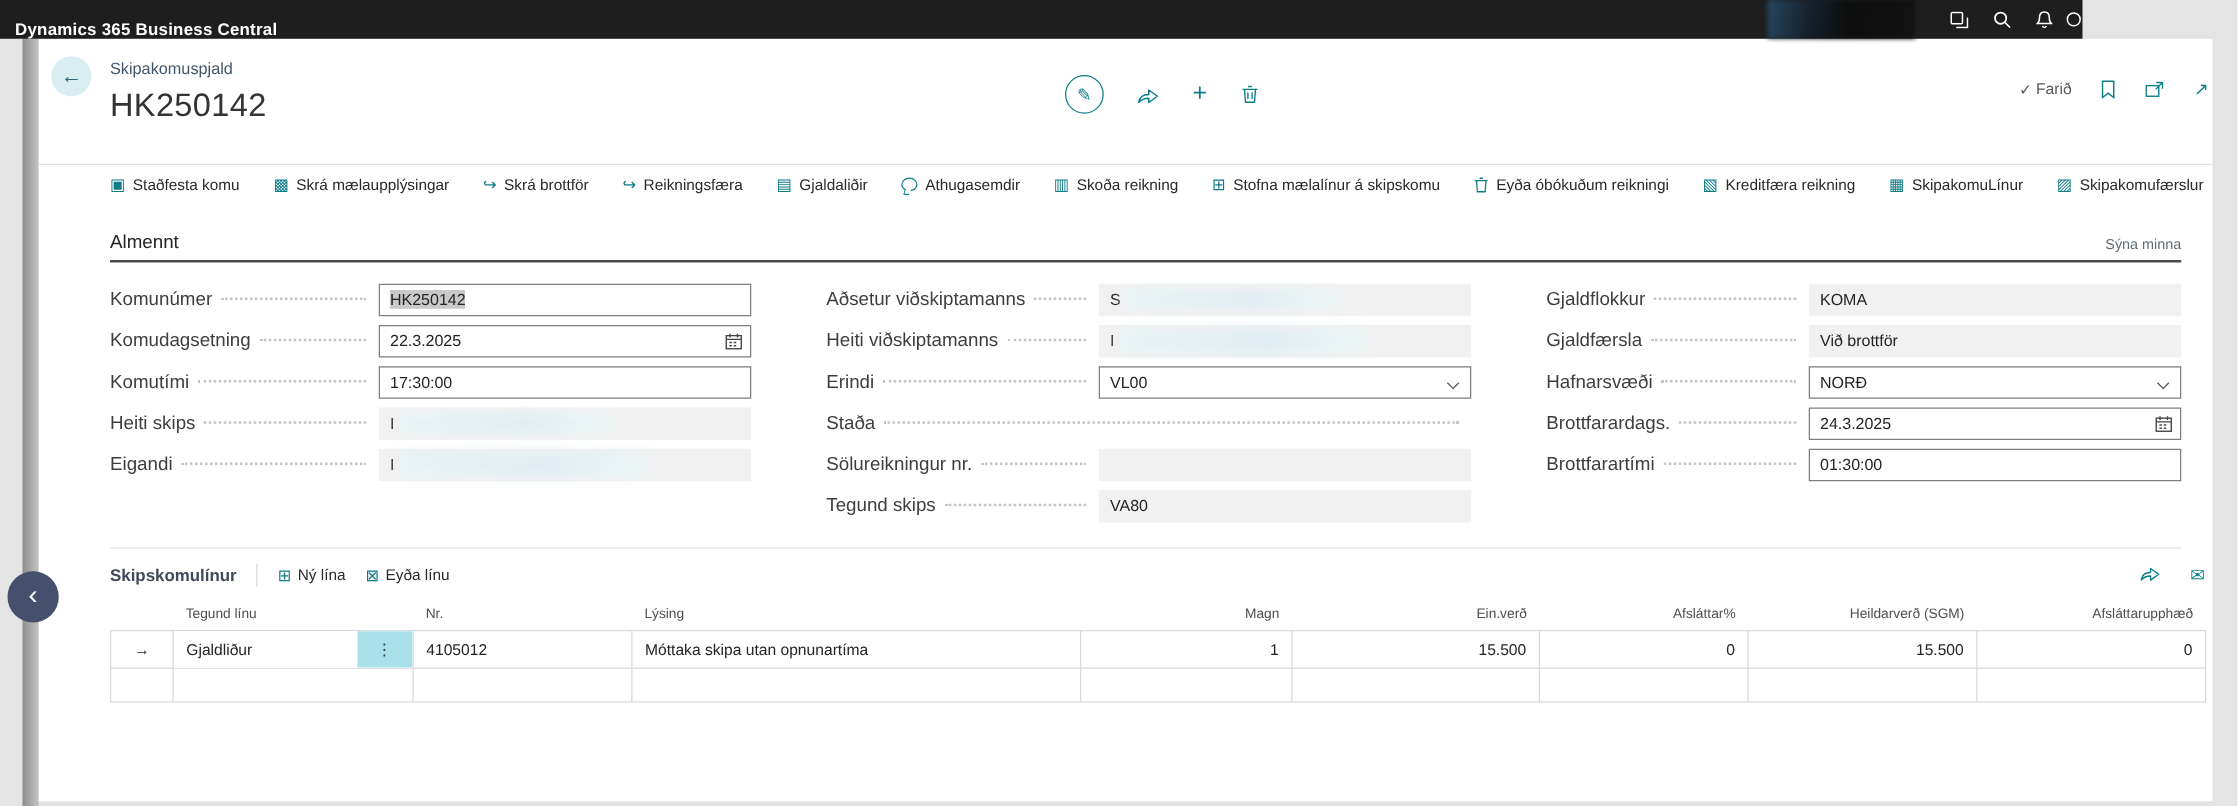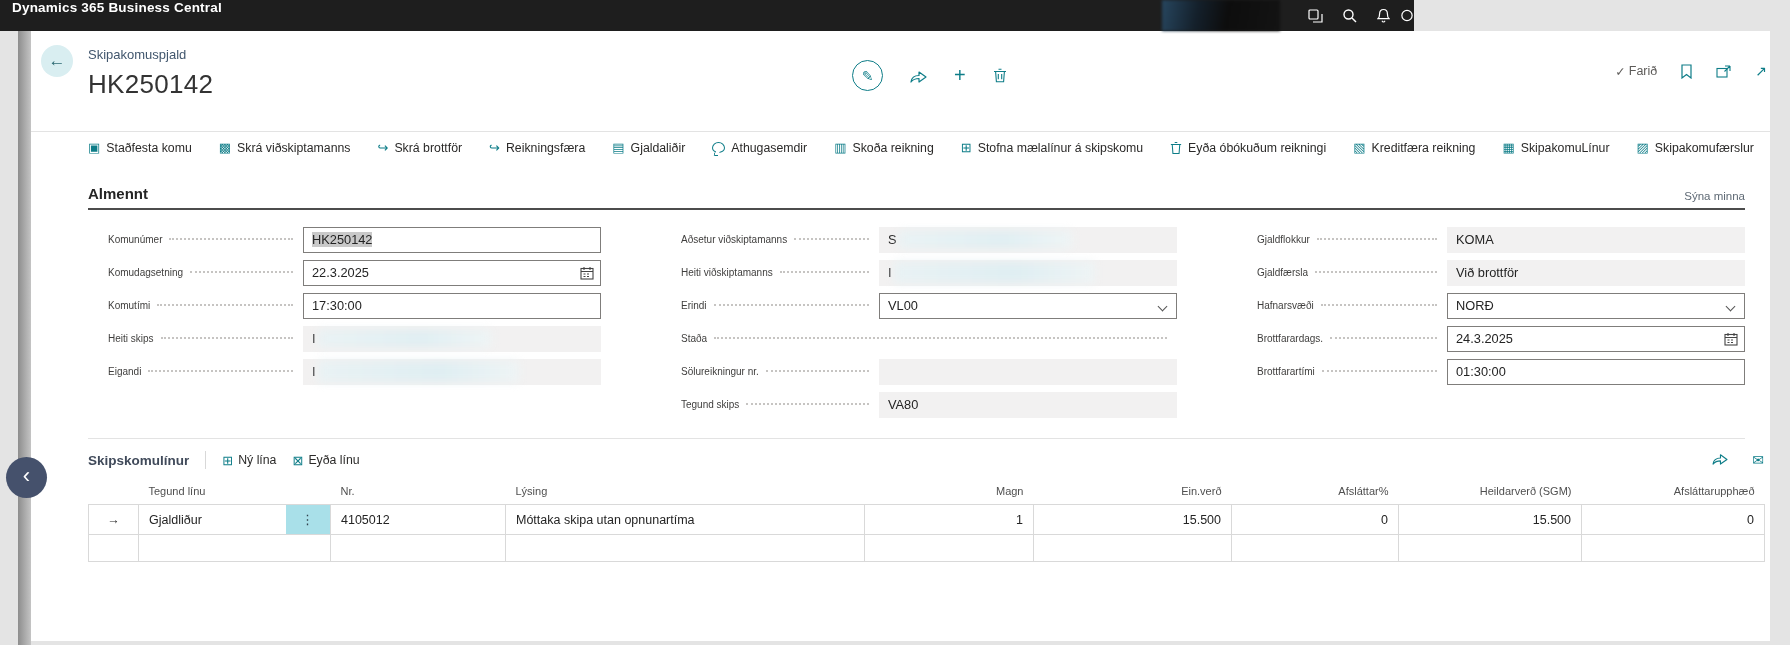--- a/index.html
+++ b/index.html
@@ -1,21 +1,21 @@
 <!DOCTYPE html>
 <html><head>
 <meta charset="utf-8">
 <style>
   * { margin:0; padding:0; box-sizing:border-box; }
   :root { --teal:#0e7d88; --ink:#2b2a29; --label:#3f3e3d; --line:#dcdcdc; }
   html,body { width:1790px; height:645px; overflow:hidden; }
   body { position:relative; background:#e4e4e4; font-family:"Liberation Sans",sans-serif; color:var(--ink); }
 
   
-  .topbar { position:absolute; left:0; top:0; width:1414px; height:31px; background:#1e1e1e; display:flex; align-items:flex-start; z-index:20; }
+  .topbar { position:absolute; left:0; top:0; width:1666px; height:31px; background:#1e1e1e; display:flex; align-items:flex-end; z-index:20; }
   .app-title { color:#fff; font-size:13.5px; font-weight:bold; padding-left:12px; letter-spacing:.2px; }
   .topbar-right { margin-left:auto; display:flex; align-items:center; height:100%; }
   .env-blur { width:118px; height:31px; background:linear-gradient(100deg,#27465f 0%,#14202b 30%,#0d0d0d 55%,#131313 100%); filter:blur(1.5px); margin-right:18px; }
   .tb-icon { width:34px; height:31px; display:flex; align-items:center; justify-content:center; color:#fff; cursor:pointer; }
   .tb-icon.cut { width:14px; overflow:hidden; justify-content:flex-start; }
 
   
   .left-strip { position:absolute; left:18px; top:31px; bottom:0; width:13px; background:linear-gradient(to right,#8d8d8d,#c4c4c4); }
   .nav-collapse { position:absolute; left:6px; top:457px; width:41px; height:41px; border-radius:50%; background:#45516c; border:none; color:#fff; z-index:10; cursor:pointer; font-size:22px; line-height:1; display:flex; align-items:center; justify-content:center; padding-bottom:3px; }
 
@@ -38,26 +38,26 @@
   
   .ribbon-divider { height:1px; background:#e3e3e3; }
   .ribbon { height:31px; display:flex; align-items:center; padding-left:57px; padding-right:0; gap:27px; white-space:nowrap; }
   .act { background:none; border:none; display:flex; align-items:center; gap:6px; font-size:12.3px; color:var(--ink); cursor:pointer; font-family:inherit; }
   .act .ic { color:var(--teal); font-size:13px; display:flex; align-items:center; }
   .ic-bubble { width:13px; height:11px; border:1.4px solid var(--teal); border-radius:50% 50% 50% 50% / 55% 55% 45% 45%; position:relative; }
   .ic-bubble::after { content:""; position:absolute; left:1px; bottom:-4px; width:4px; height:4px; border-left:1.4px solid var(--teal); border-bottom:1.4px solid var(--teal); transform:skewX(-20deg); background:#fff; border-radius:0 0 0 2px; }
 
   
   .section-head { margin:22px 25px 0 57px; display:flex; align-items:flex-end; border-bottom:2px solid #4c4c4c; padding-bottom:6px; }
-  .section-head h2 { font-size:15px; font-weight:bold; color:#242424; }
+  .section-head h2 { font-size:15px; font-weight:normal; color:#242424; }
   .show-less { margin-left:auto; font-size:11.5px; color:#5f6a75; cursor:pointer; }
 
   .gen-grid { margin:13px 25px 0 57px; display:grid; grid-template-columns:513px 516px 508px; column-gap:60px; align-content:start; }
   .frow { display:flex; align-items:center; height:33px; }
-  .flabel { font-size:10px; color:var(--label); flex:none; max-width:212px;margin-left:20px; }
+  .flabel { font-size:15px; color:var(--label); flex:none; max-width:212px; }
   .leader { flex:1; height:0; border-bottom:2px dotted #c6c4c2; margin:0 10px 0 7px; position:relative; top:-1px; min-width:8px; }
   .ctrl { flex:none; width:298px; height:26px; display:flex; align-items:center; font-size:12.8px; color:#242424; padding:0 8px; position:relative; }
   .ctrl.edit { background:#fff; border:1px solid #7f7d7b; }
   .ctrl.ro { background:#f2f1f1; border:1px solid transparent; }
   .ctrl.bare { background:none; padding:0; }
   .sel { background:#c9c9c9; }
   .chev { position:absolute; right:10px; top:9px; width:7px; height:7px; border-right:1.4px solid #555; border-bottom:1.4px solid #555; transform:rotate(45deg); }
   .cal { position:absolute; right:6px; top:5px; color:#444; }
   .blob { height:17px; border-radius:2px; filter:blur(4px); }
   .blob.gray-bg { background:linear-gradient(90deg,#e9f2f4,#dfeef2 60%,#eef4f5); width:62%; }
@@ -176,21 +176,21 @@
   </div>
 
   <div class="ribbon-divider"></div>
   <div class="ribbon">
     <button class="act">
         <span class="ic">▣</span>
         <span>Staðfesta komu</span>
       </button>
     <button class="act">
         <span class="ic">▩</span>
-        <span>Skrá viðskiptamanns</span>
+        <span>Skrá mælaupplýsingar</span>
       </button>
     <button class="act">
         <span class="ic">↪</span>
         <span>Skrá brottför</span>
       </button>
     <button class="act">
         <span class="ic">↪</span>
         <span>Reikningsfæra</span>
       </button>
     <button class="act">

